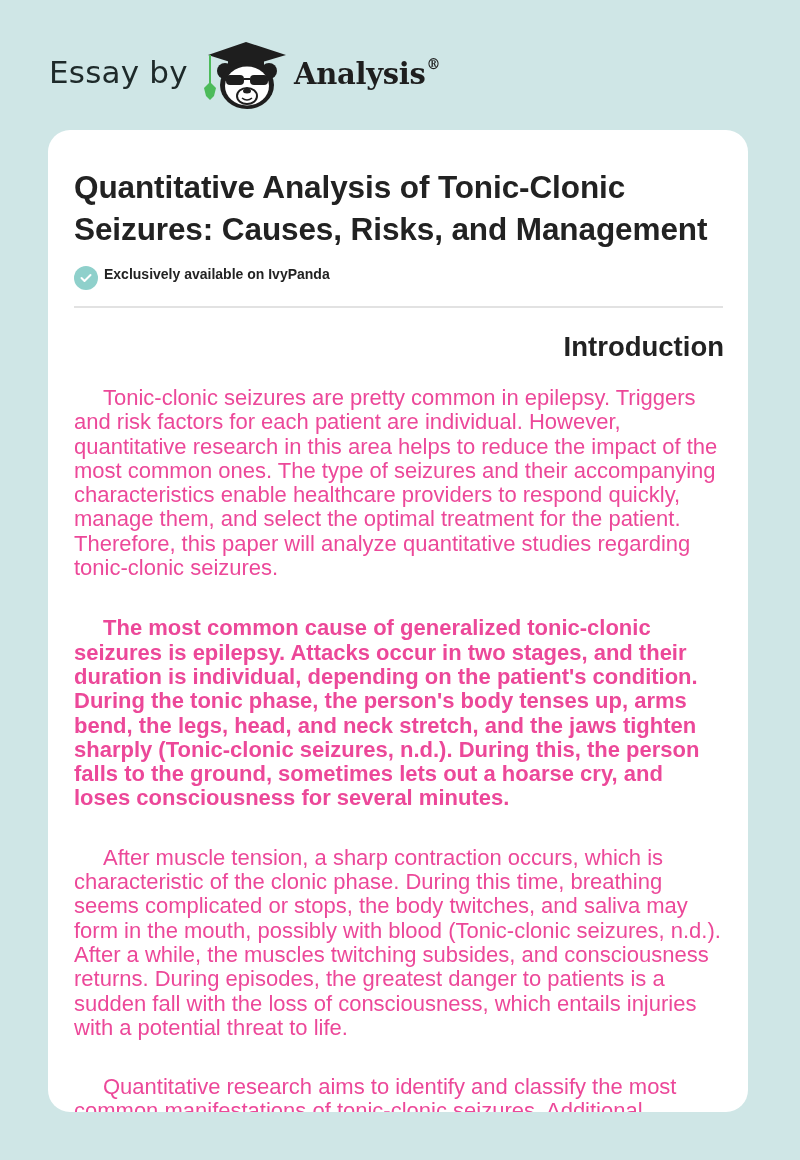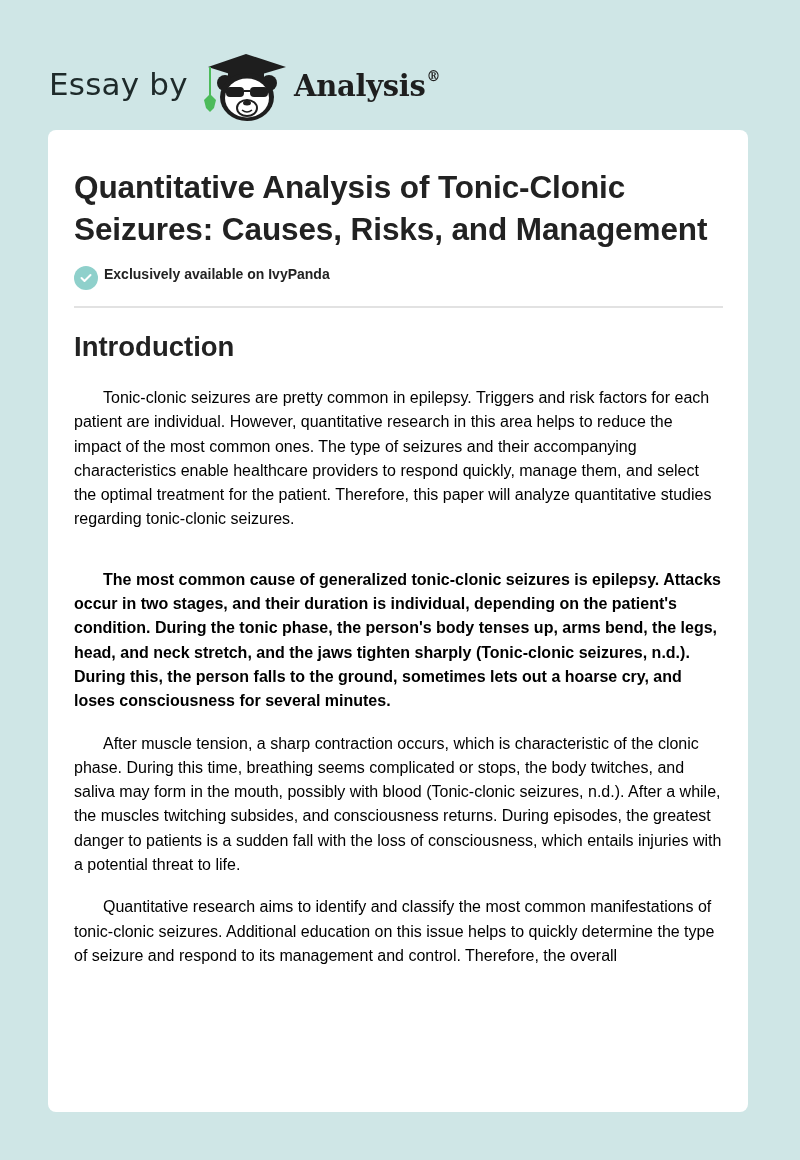--- a/index.html
+++ b/index.html
@@ -6,21 +6,21 @@
     html, body {
       width: 800px;
       height: 1160px;
       background: #cfe6e6;
       overflow: hidden;
       font-family: "Liberation Sans", sans-serif;
       color: #222;
     }
     .header {
       position: absolute;
-      left: 0; top: 16px;
+      left: 0; top: 4px;
       width: 800px; height: 157px;
     }
     .essay-by {
       position: absolute;
       left: 49px; top: 50px;
       font-family: "DejaVu Sans", sans-serif;
       font-size: 31px;
       color: #1e2a2a;
       letter-spacing: 0.2px;
     }
@@ -42,21 +42,21 @@
       font-size: 14px;
       position: relative;
       top: -4px;
       margin-left: 1px;
     }
     .card {
       position: absolute;
       left: 48px; top: 130px;
       width: 700px; height: 982px;
       background: #ffffff;
-      border-radius: 8px;
+      border-radius: 22px;
       overflow: hidden;
     }
     .card-inner {
       position: absolute;
       left: 26px; top: 36px;
       width: 650px;
     }
     .title {
       font-size: 31.5px;
       font-weight: bold;
@@ -87,31 +87,31 @@
       height: 2px;
       background: #e2e2e2;
       width: 649px;
     }
     h2.section {
       font-size: 27.5px;
       font-weight: bold;
       color: #222;
       line-height: 34px;
     }
-    .intro-h { margin-top: 22px; }
+    .intro-h { margin-top: 22px; text-align: right; }
     .bg-h { margin-top: 14px; }
     p.body {
-      font-size: 16px;
+      font-size: 22px;
       line-height: 24.3px;
-      color: #000000;
+      color: #ec4899;
       text-indent: 29px;
     }
     .intro-p { margin-top: 22px; }
     .bg-p1 { margin-top: 36px; font-weight: bold; }
-    .bg-p { margin-top: 18px; }
+    .bg-p { margin-top: 35px; }
   </style>
 </head>
 <body>
 
 <div class="header">
   <span class="essay-by">Essay by</span>
   <div class="logo-icon">
     <svg width="92" height="72" viewBox="0 0 92 72" xmlns="http://www.w3.org/2000/svg">
 
       <polygon points="6,15 44,2 84,15 44,27" fill="#1e1e1e"></polygon>

